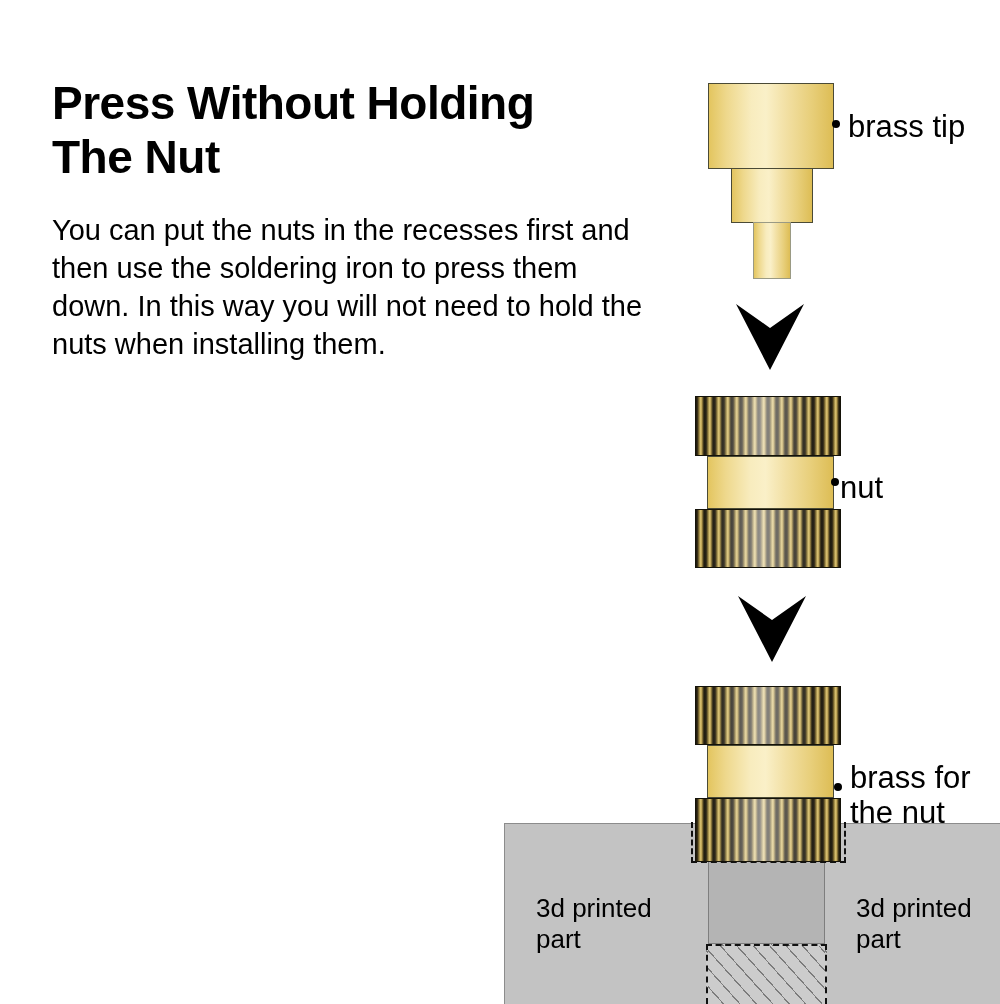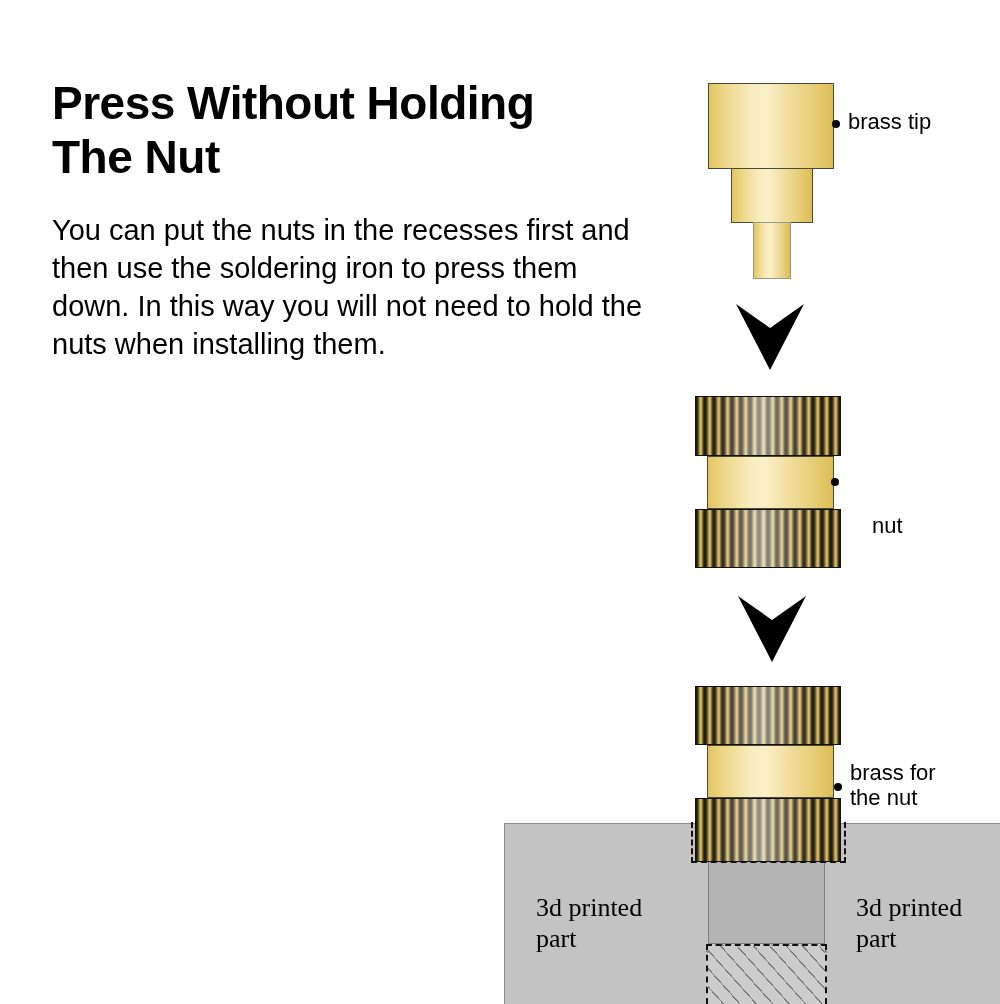--- a/index.html
+++ b/index.html
@@ -88,21 +88,21 @@
 
   
   .arrow {
     position: absolute;
   }
   .arrow svg { display: block; }
 
   
   .label {
     position: absolute;
-    font-size: 22px;
+    font-size: 31px;
     line-height: 1.12;
     color: #000000;
     white-space: pre-line;
   }
   .bullet {
     position: absolute;
     width: 8px;
     height: 8px;
     border-radius: 50%;
     background: #000000;
@@ -119,21 +119,20 @@
     border-top: 1.4px solid #8c8c8c;
     border-left: 1.4px solid #8c8c8c;
     box-sizing: border-box;
   }
   .part-label {
     position: absolute;
     font-size: 26px;
     line-height: 1.18;
     color: #000000;
     white-space: pre-line;
-    font-family: Liberation Serif, serif;
   }
   #bore {
     position: absolute;
     left: 708px;
     top: 862px;
     width: 117px;
     height: 82px;
     background: #b4b4b4;
     border: 1.2px solid #7e7e7e;
     border-top: none;
@@ -191,21 +190,21 @@
       <polygon points="2,4 36,28 70,4 36,70" fill="#000000"></polygon>
     </svg>
   </div>
 
   <div>
     <div class="knurl" style="left:695px; top:396px; width:146px; height:60px;"></div>
     <div class="brass" style="left:707px; top:456px; width:127px; height:53px;"></div>
     <div class="knurl" style="left:695px; top:509px; width:146px; height:59px;"></div>
 
     <div class="bullet" style="left:831px; top:478px;"></div>
-    <div class="label" style="left:872px; top:471px;margin-top:43px;">nut</div>
+    <div class="label" style="left:840px; top:471px;">nut</div>
   </div>
 
   <div class="arrow" style="left:736px; top:592px;">
     <svg width="72" height="72" viewBox="0 0 72 72">
       <polygon points="2,4 36,28 70,4 36,70" fill="#000000"></polygon>
     </svg>
   </div>
 
   <div>
 

